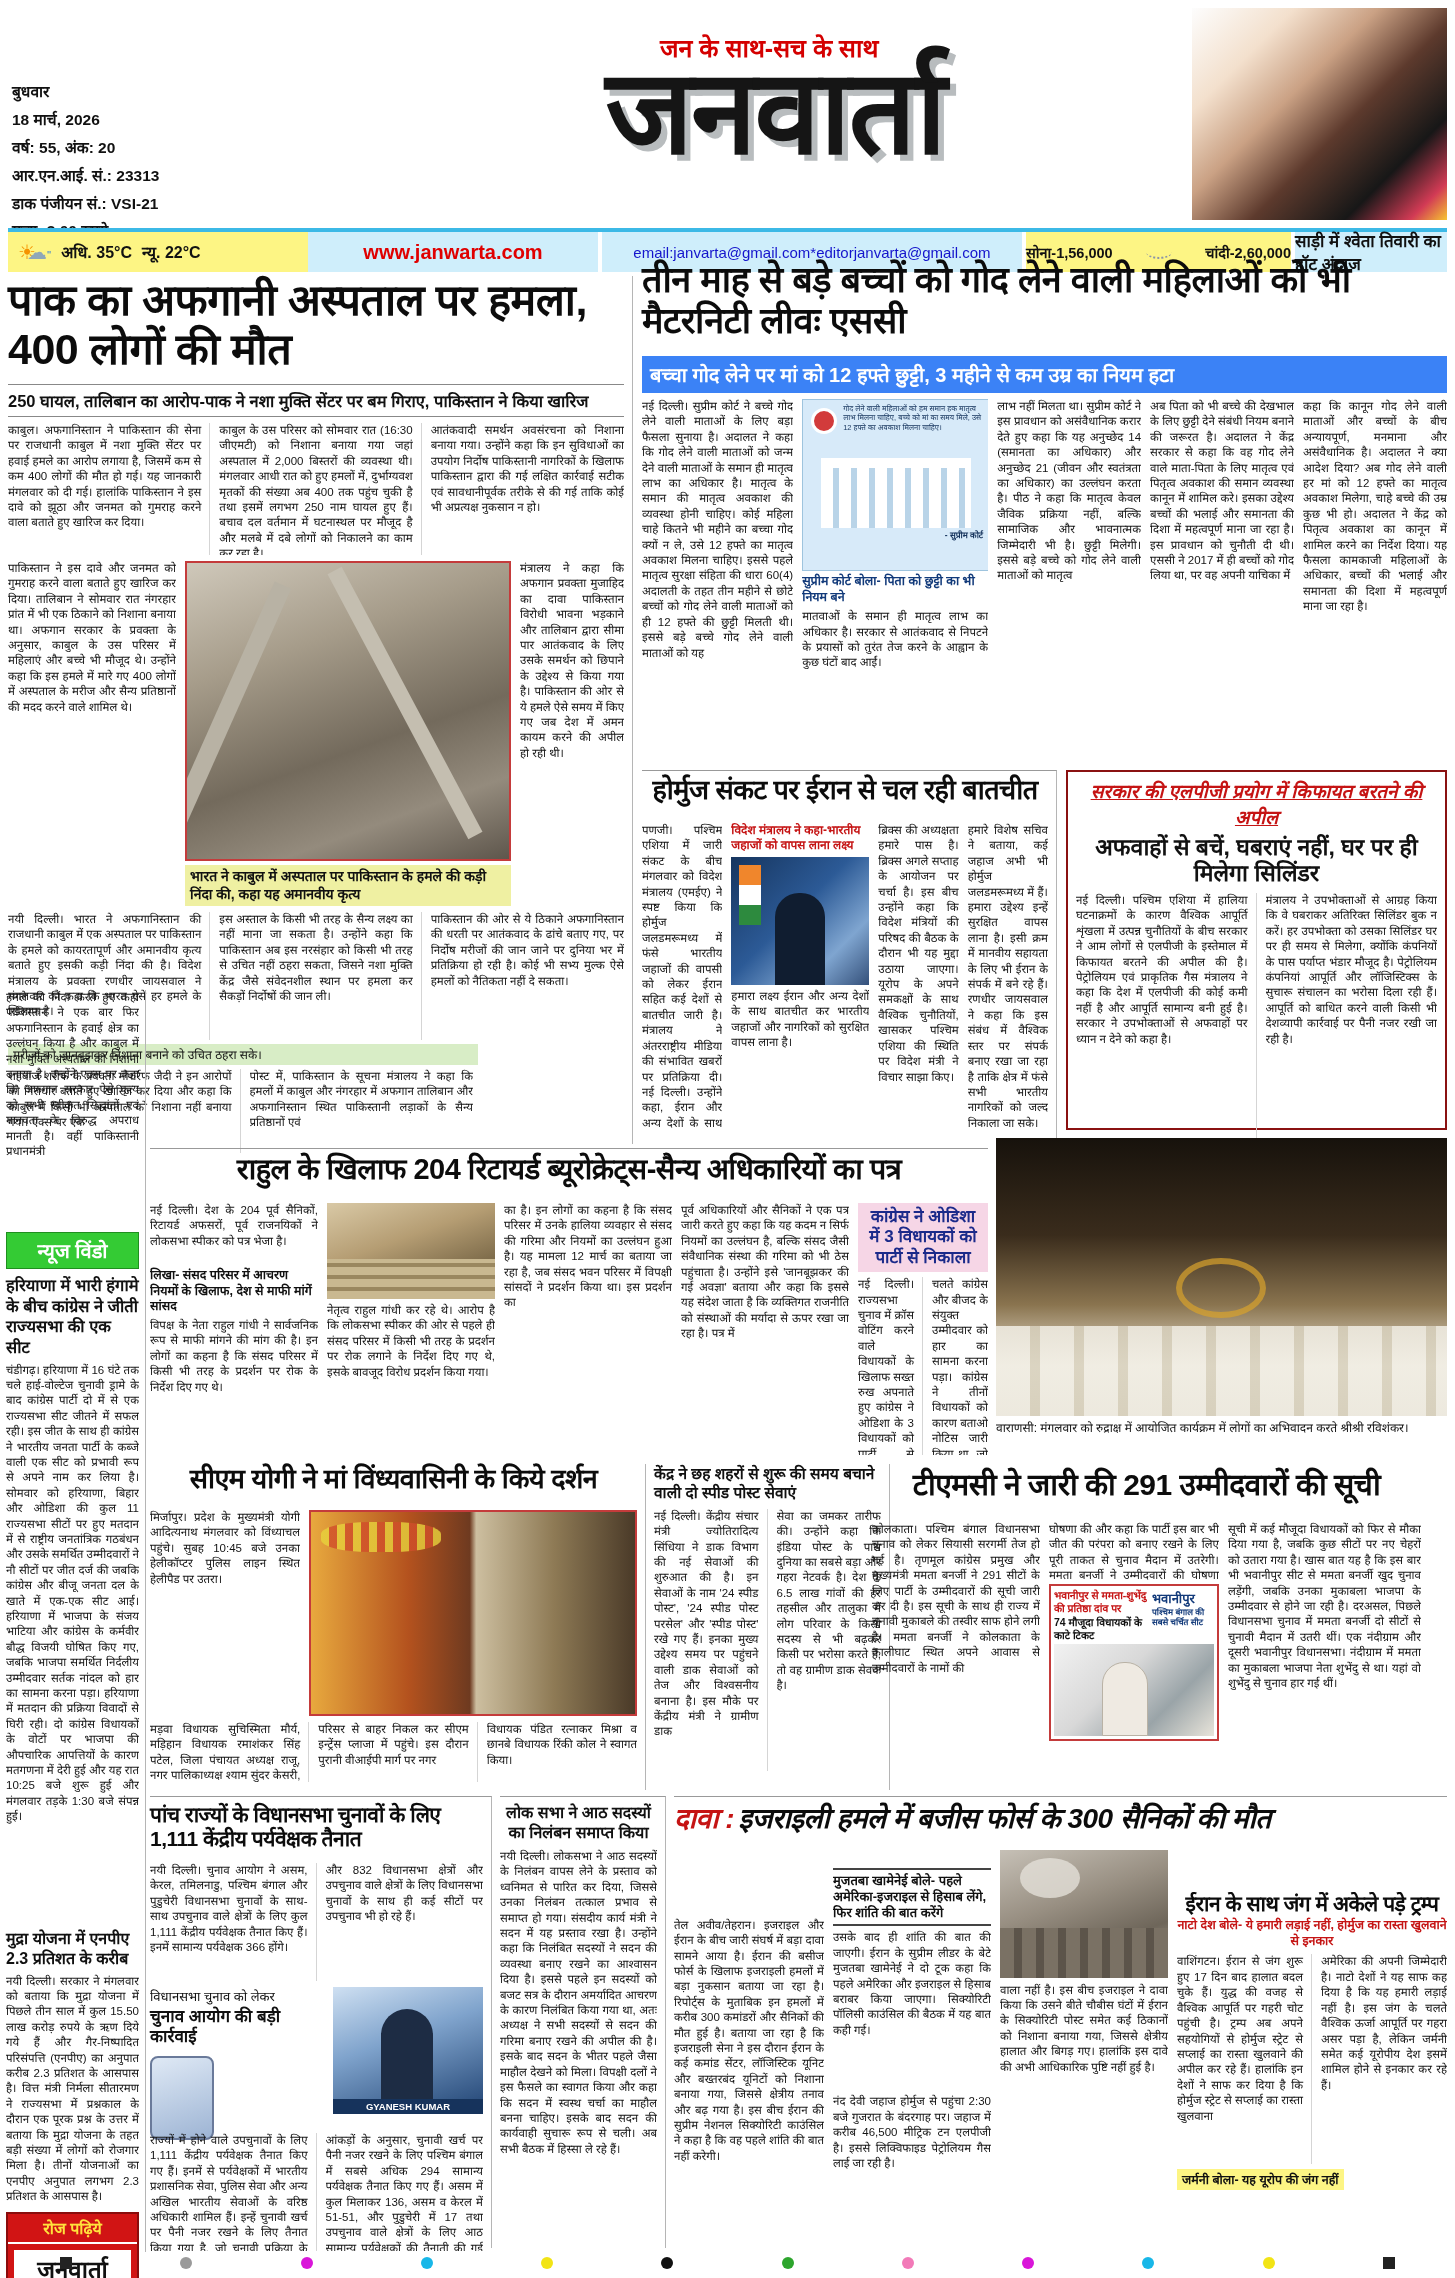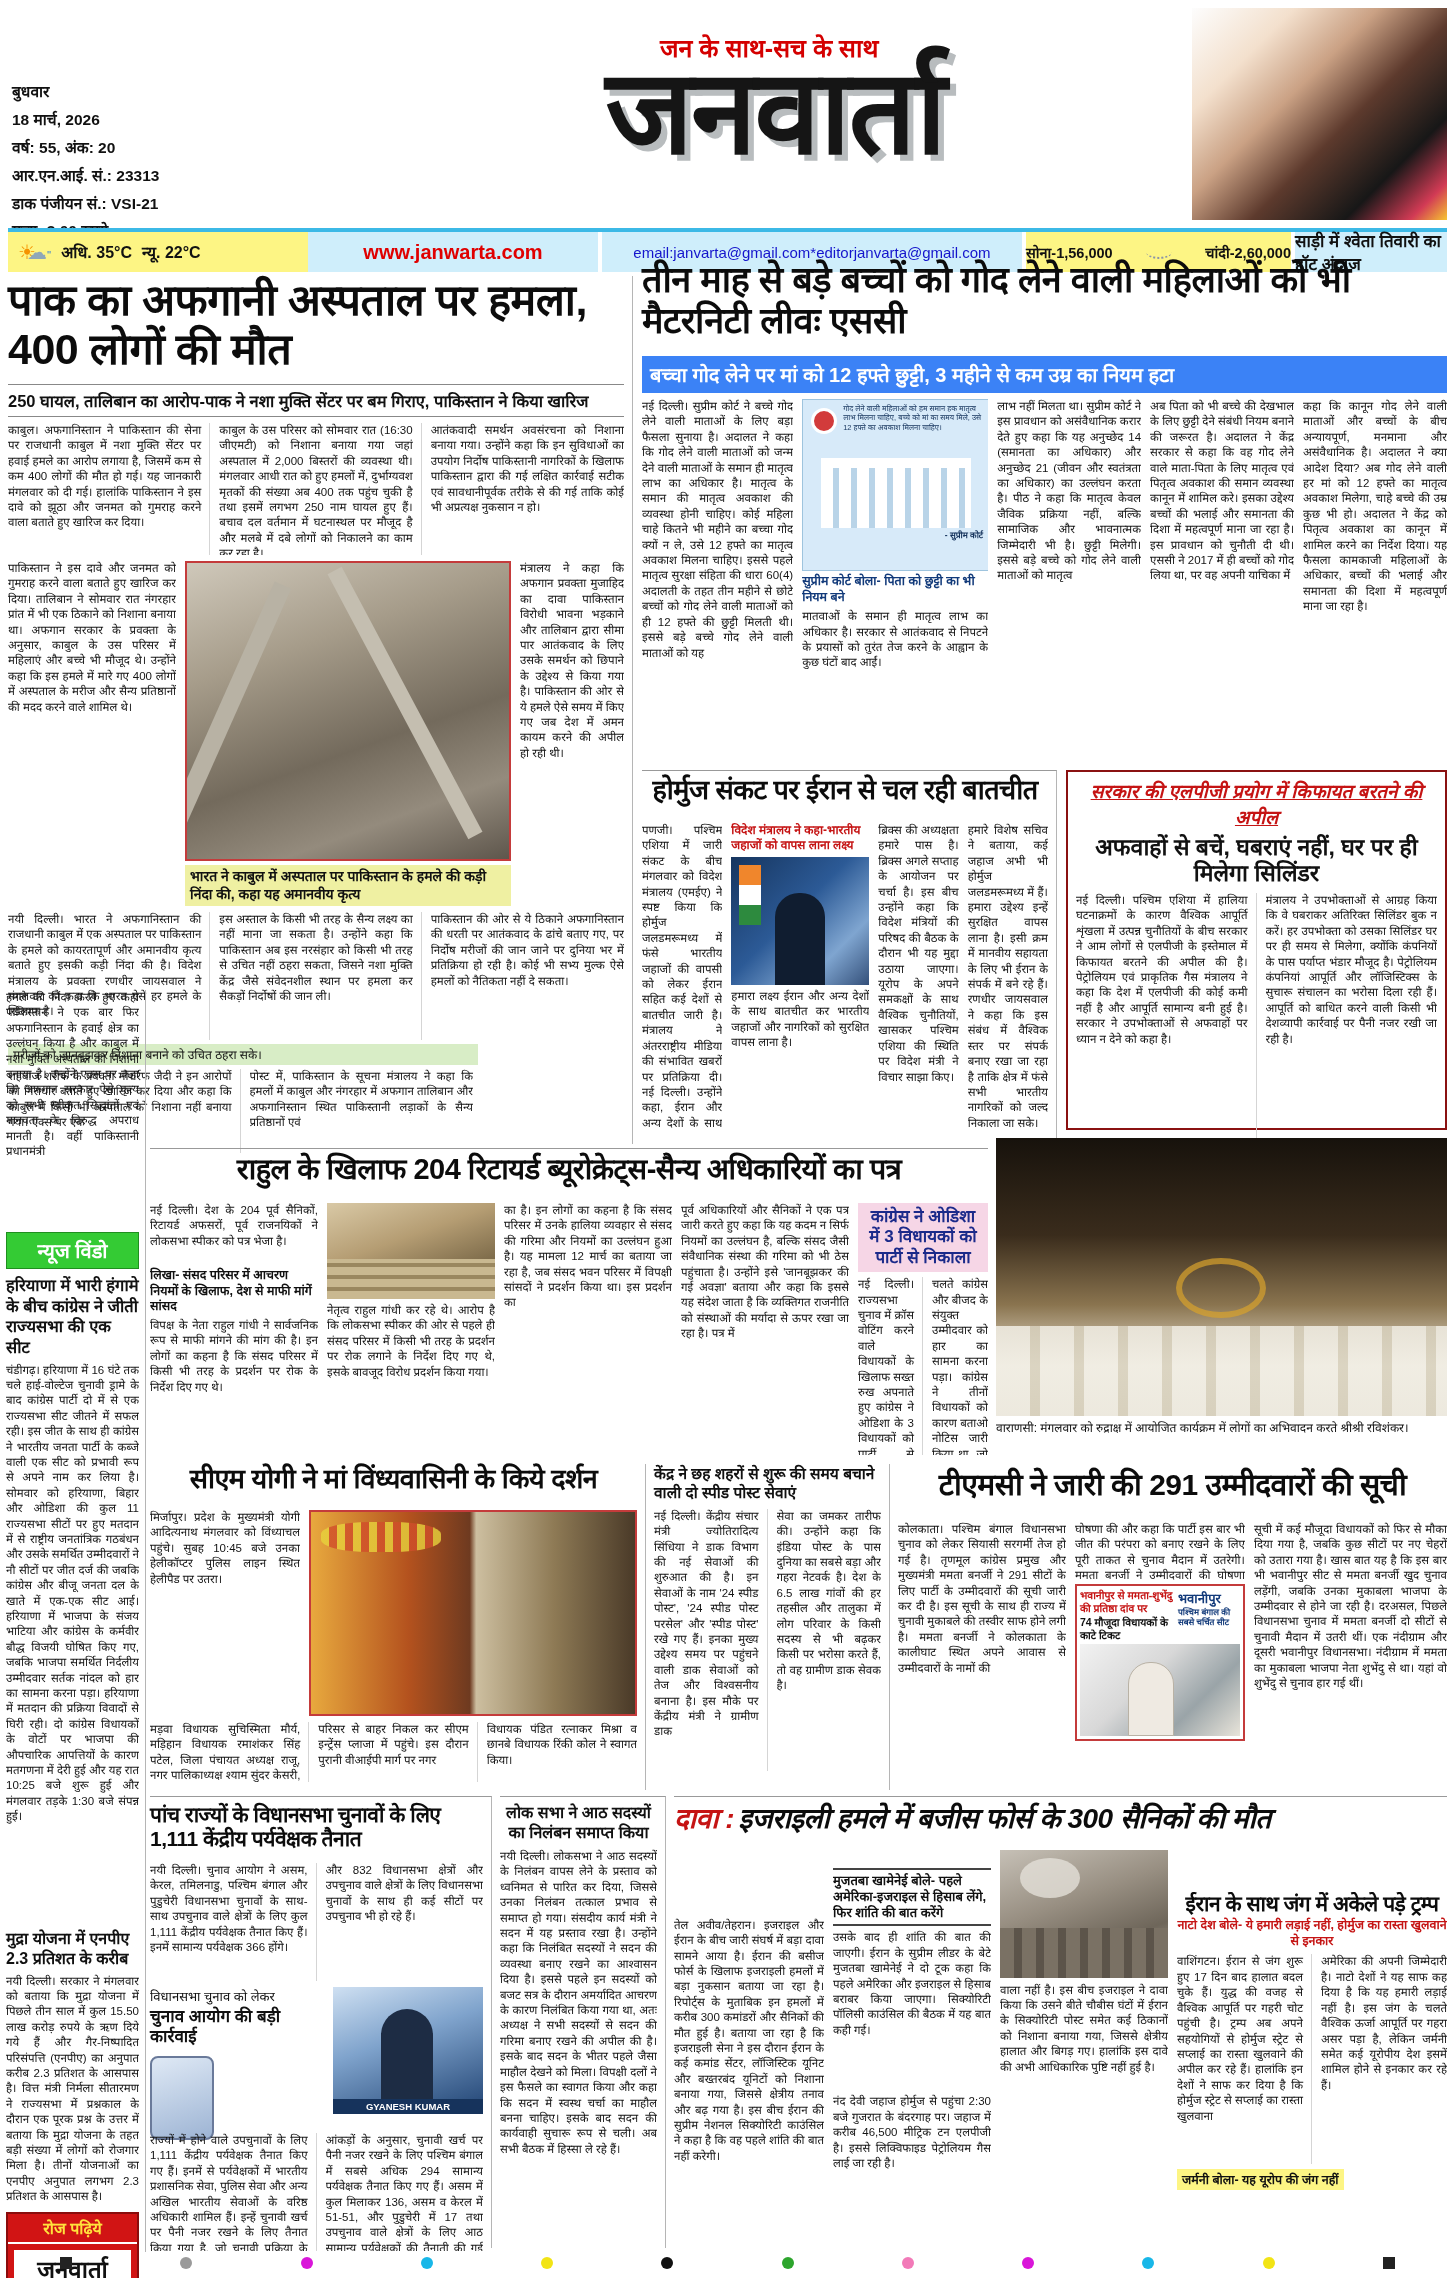--- a/index.html
+++ b/index.html
@@ -200,21 +200,21 @@
   </div>
 
   <div class="abs" style="left:654px;top:1464px;width:236px;height:326px;border-right:1px solid #b5b5b5;padding-right:8px;">
     <div class="b" style="font-size:15.5px;line-height:1.25;">केंद्र ने छह शहरों से शुरू की समय बचाने वाली दो स्पीड पोस्ट सेवाएं</div>
     <div class="cols colrule" style="margin-top:6px;height:262px;">
       <div class="txt">नई दिल्ली। केंद्रीय संचार मंत्री ज्योतिरादित्य सिंधिया ने डाक विभाग की नई सेवाओं की शुरुआत की है। इन सेवाओं के नाम '24 स्पीड पोस्ट', '24 स्पीड पोस्ट परसेल' और 'स्पीड पोस्ट' रखे गए हैं। इनका मुख्य उद्देश्य समय पर पहुंचने वाली डाक सेवाओं को तेज और विश्वसनीय बनाना है। इस मौके पर केंद्रीय मंत्री ने ग्रामीण डाक</div>
       <div class="txt">सेवा का जमकर तारीफ की। उन्होंने कहा कि इंडिया पोस्ट के पास दुनिया का सबसे बड़ा और गहरा नेटवर्क है। देश के 6.5 लाख गांवों की हर तहसील और तालुका में लोग परिवार के किसी सदस्य से भी बढ़कर किसी पर भरोसा करते हैं, तो वह ग्रामीण डाक सेवक है।</div>
     </div>
   </div>
 
-  <div class="abs" style="left:898px;top:1464px;width:549px;height:326px;">
+  <div class="abs" style="left:872px;top:1464px;width:549px;height:326px;">
     <div class="h-big" style="font-size:30px;text-align:center;height:46px;margin-top:4px;">टीएमसी ने जारी की 291 उम्मीदवारों की सूची</div>
     <div class="cols" style="margin-top:8px;height:262px;">
       <div class="txt" style="flex:1;">कोलकाता। पश्चिम बंगाल विधानसभा चुनाव को लेकर सियासी सरगर्मी तेज हो गई है। तृणमूल कांग्रेस प्रमुख और मुख्यमंत्री ममता बनर्जी ने 291 सीटों के लिए पार्टी के उम्मीदवारों की सूची जारी कर दी है। इस सूची के साथ ही राज्य में चुनावी मुकाबले की तस्वीर साफ होने लगी है। ममता बनर्जी ने कोलकाता के कालीघाट स्थित अपने आवास से उम्मीदवारों के नामों की</div>
       <div style="width:170px;flex:none;overflow:hidden;">
         <div class="txt" style="height:58px;">घोषणा की और कहा कि पार्टी इस बार भी जीत की परंपरा को बनाए रखने के लिए पूरी ताकत से चुनाव मैदान में उतरेगी। ममता बनर्जी ने उम्मीदवारों की घोषणा करते हुए कहा कि पार्टी ने इस बार अनुभव और नए चेहरों के बीच संतुलन बनाने की कोशिश की है।</div>
         <div style="border:2px solid #c43b3b;margin-top:4px;padding:3px;overflow:hidden;">
           <div style="display:flex;gap:4px;">
             <div style="flex:1;">
               <div class="b" style="color:#c51414;font-size:10.5px;line-height:1.2;">भवानीपुर से ममता-शुभेंदु की प्रतिष्ठा दांव पर</div>
               <div class="b" style="font-size:10.5px;line-height:1.2;margin-top:2px;">74 मौजूदा विधायकों के काटे टिकट</div>

